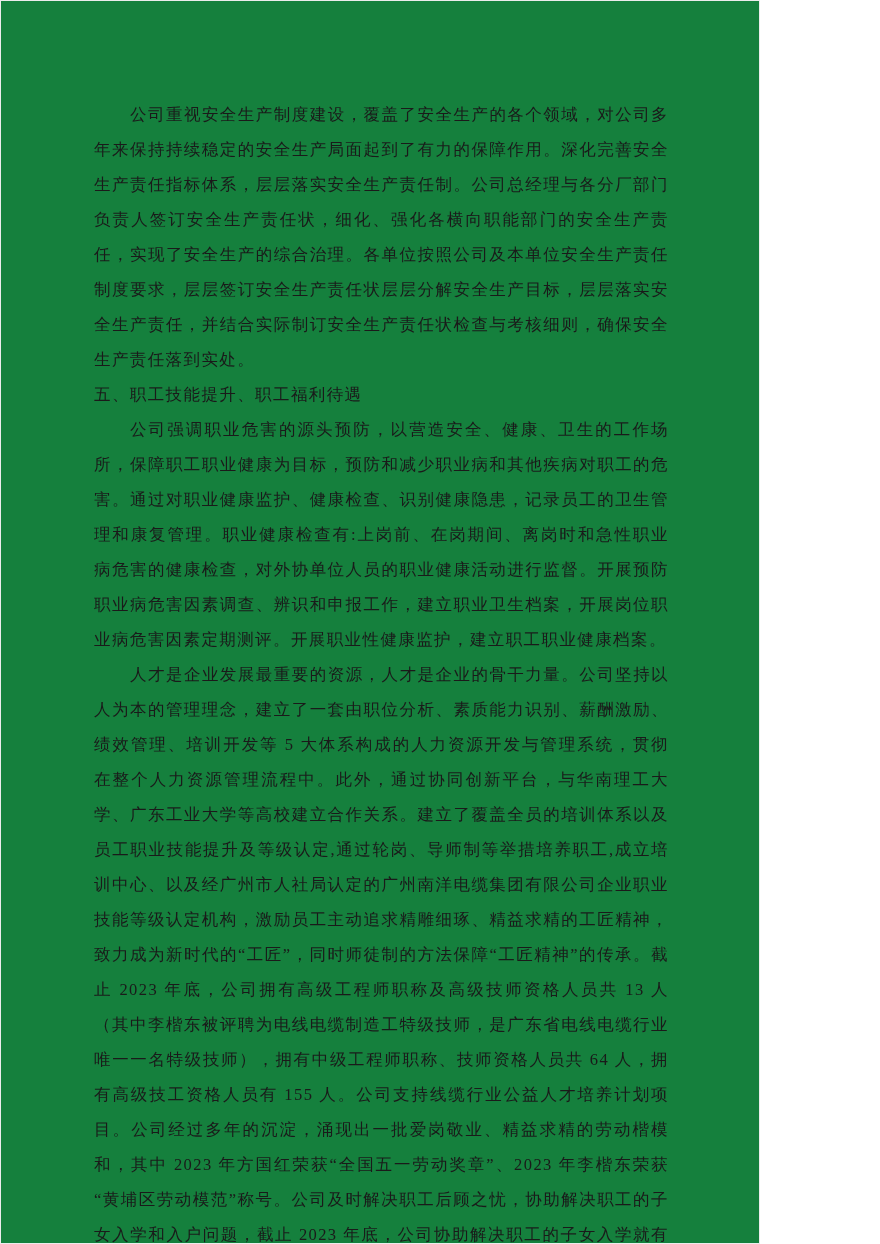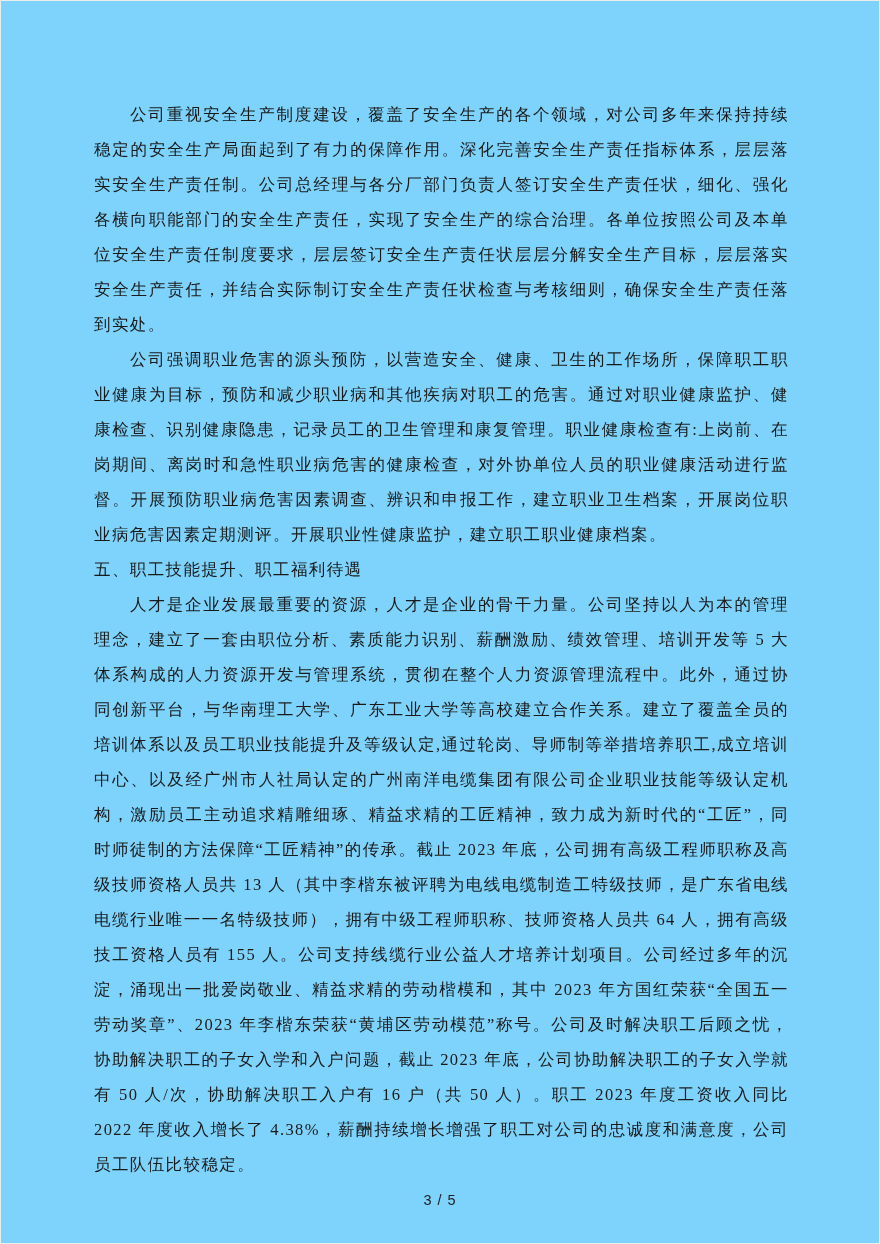--- a/index.html
+++ b/index.html
@@ -2,23 +2,23 @@
 <html lang="zh"><head>
 <meta charset="utf-8">
 <style>
   html, body {
     margin: 0;
     padding: 0;
     background: #ffffff;
   }
   .page {
     position: relative;
-    width: 880px;
+    width: 760px;
     height: 1244px;
-    background: #7dd3fc;
+    background: #15803d;
     box-sizing: border-box;
     border: 1px solid #ececec;
     overflow: hidden;
     font-family: "Liberation Serif", "DejaVu Serif", serif;
     color: #1a1a1a;
   }
   .content {
     box-sizing: border-box;
     padding: 96px 90px 0 93px;
   }
@@ -44,20 +44,20 @@
     color: #222222;
     font-family: Liberation Sans, sans-serif;
   }
 </style>
 </head>
 <body>
 
 <div class="page">
   <div class="content" id="doc-content">
       <p class="para">公司重视安全生产制度建设，覆盖了安全生产的各个领域，对公司多年来保持持续稳定的安全生产局面起到了有力的保障作用。深化完善安全生产责任指标体系，层层落实安全生产责任制。公司总经理与各分厂部门负责人签订安全生产责任状，细化、强化各横向职能部门的安全生产责任，实现了安全生产的综合治理。各单位按照公司及本单位安全生产责任制度要求，层层签订安全生产责任状层层分解安全生产目标，层层落实安全生产责任，并结合实际制订安全生产责任状检查与考核细则，确保安全生产责任落到实处。</p>
+      <p class="para heading">五、职工技能提升、职工福利待遇</p>
       <p class="para">公司强调职业危害的源头预防，以营造安全、健康、卫生的工作场所，保障职工职业健康为目标，预防和减少职业病和其他疾病对职工的危害。通过对职业健康监护、健康检查、识别健康隐患，记录员工的卫生管理和康复管理。职业健康检查有:上岗前、在岗期间、离岗时和急性职业病危害的健康检查，对外协单位人员的职业健康活动进行监督。开展预防职业病危害因素调查、辨识和申报工作，建立职业卫生档案，开展岗位职业病危害因素定期测评。开展职业性健康监护，建立职工职业健康档案。</p>
-      <p class="para heading">五、职工技能提升、职工福利待遇</p>
       <p class="para">人才是企业发展最重要的资源，人才是企业的骨干力量。公司坚持以人为本的管理理念，建立了一套由职位分析、素质能力识别、薪酬激励、绩效管理、培训开发等 5 大体系构成的人力资源开发与管理系统，贯彻在整个人力资源管理流程中。此外，通过协同创新平台，与华南理工大学、广东工业大学等高校建立合作关系。建立了覆盖全员的培训体系以及员工职业技能提升及等级认定,通过轮岗、导师制等举措培养职工,成立培训中心、以及经广州市人社局认定的广州南洋电缆集团有限公司企业职业技能等级认定机构，激励员工主动追求精雕细琢、精益求精的工匠精神，致力成为新时代的“工匠”，同时师徒制的方法保障“工匠精神”的传承。截止 2023 年底，公司拥有高级工程师职称及高级技师资格人员共 13 人（其中李楷东被评聘为电线电缆制造工特级技师，是广东省电线电缆行业唯一一名特级技师），拥有中级工程师职称、技师资格人员共 64 人，拥有高级技工资格人员有 155 人。公司支持线缆行业公益人才培养计划项目。公司经过多年的沉淀，涌现出一批爱岗敬业、精益求精的劳动楷模和，其中 2023 年方国红荣获“全国五一劳动奖章”、2023 年李楷东荣获“黄埔区劳动模范”称号。公司及时解决职工后顾之忧，协助解决职工的子女入学和入户问题，截止 2023 年底，公司协助解决职工的子女入学就有 50 人/次，协助解决职工入户有 16 户（共 50 人）。职工 2023 年度工资收入同比 2022 年度收入增长了 4.38%，薪酬持续增长增强了职工对公司的忠诚度和满意度，公司员工队伍比较稳定。</p>
     </div>
   <div class="footer">
     <span>3 / 5</span>
   </div>
 </div>
 
 </body></html>

